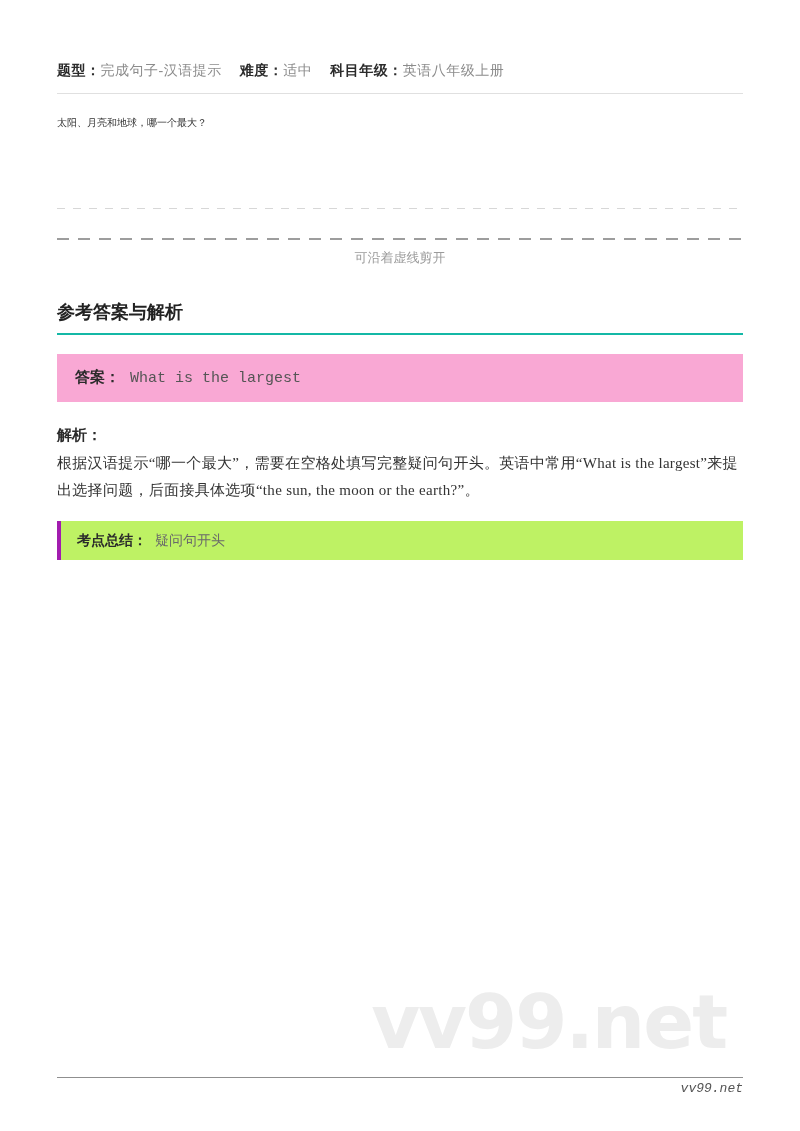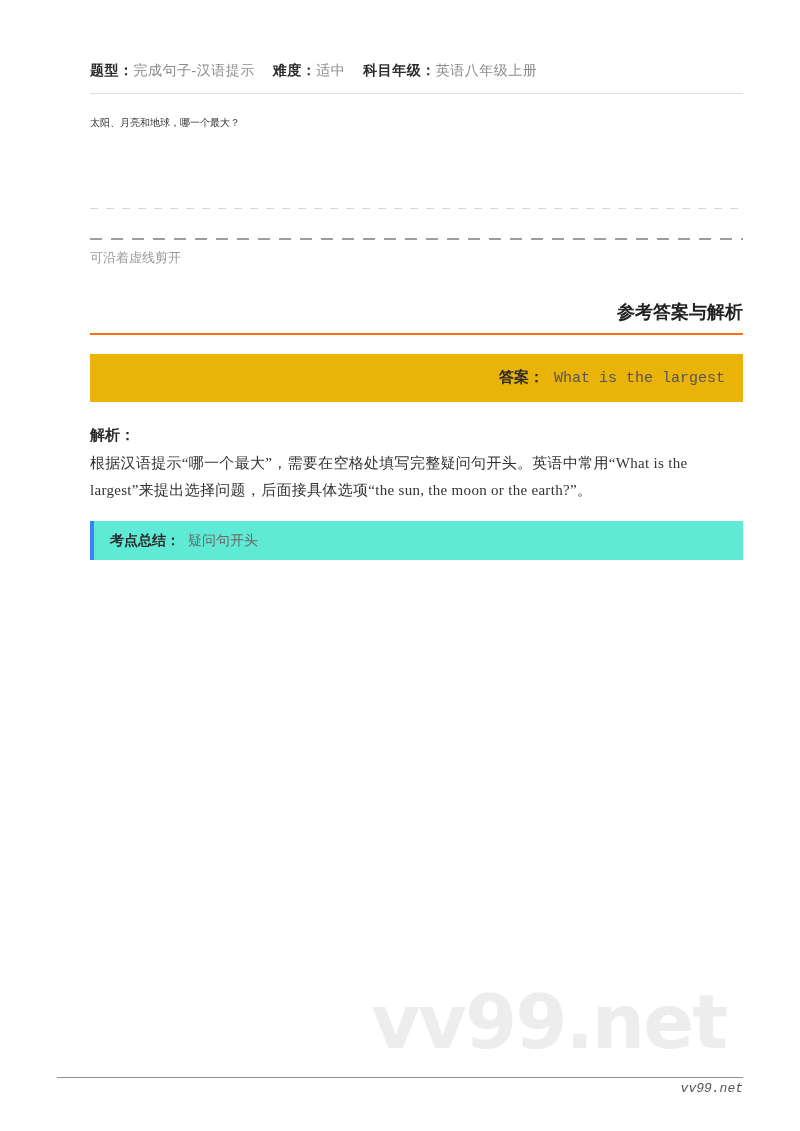--- a/index.html
+++ b/index.html
@@ -7,21 +7,21 @@
   body {
     width: 800px; height: 1131px;
     position: relative;
     overflow: hidden;
     font-family: "Liberation Serif", "DejaVu Serif", serif;
     color: #333;
   }
   .page {
     position: relative;
     width: 800px; height: 1081px;
-    padding: 60px 57px 0 90px;
+    padding: 60px 57px 0 57px;
   }
   
   .meta {
     font-size: 14px;
     line-height: 20px;
     letter-spacing: 0.5px;
   }
   .meta .lbl {
     font-weight: bold;
     color: #2b2b2b;
@@ -53,42 +53,41 @@
     height: 1px;
     background: repeating-linear-gradient(to right, #d7d7d7 0, #d7d7d7 8px, transparent 8px, transparent 16px);
   }
   .dash-dark {
     margin-top: 29px;
     height: 2px;
     background: repeating-linear-gradient(to right, #9d9d9d 0, #9d9d9d 12px, transparent 12px, transparent 21px);
   }
   .cut-hint {
     margin-top: 9px;
+    text-align: center;
     font-size: 13px;
     color: #9b9b9b;
   }
   
   .section-heading {
     margin-top: 34px;
     font-size: 18px;
     line-height: 22px;
     font-weight: bold;
     color: #222;
     font-family: "Liberation Sans", "DejaVu Sans", sans-serif;
     padding-bottom: 10px;
-    border-bottom: 2px solid #f97316;
-    text-align: right;
+    border-bottom: 2px solid #14b8a6;
   }
   .answer-box {
     margin-top: 19px;
-    background: #eab308;
+    background: #f9a8d4;
     padding: 13px 18px;
     font-size: 15px;
     line-height: 20px;
-    text-align: right;
   }
   .answer-box .lbl {
     font-weight: bold;
     color: #2b2b2b;
     font-family: "Liberation Sans", "DejaVu Sans", sans-serif;
     margin-right: 10px;
   }
   .answer-box .mono {
     color: #555;
     font-family: "Liberation Mono", "DejaVu Sans Mono", monospace;
@@ -103,22 +102,22 @@
   }
   .analysis-text {
     margin-top: 5px;
     font-size: 15px;
     line-height: 27px;
     color: #333;
     letter-spacing: 0.3px;
   }
   .summary-box {
     margin-top: 17px;
-    background: #5eead4;
-    border-left: 4px solid #3b82f6;
+    background: #bef264;
+    border-left: 4px solid #a21caf;
     padding: 9px 16px;
     font-size: 14px;
     line-height: 20px;
   }
   .summary-box .lbl {
     font-weight: bold;
     color: #2b2b2b;
     font-family: "Liberation Sans", "DejaVu Sans", sans-serif;
     margin-right: 8px;
   }

